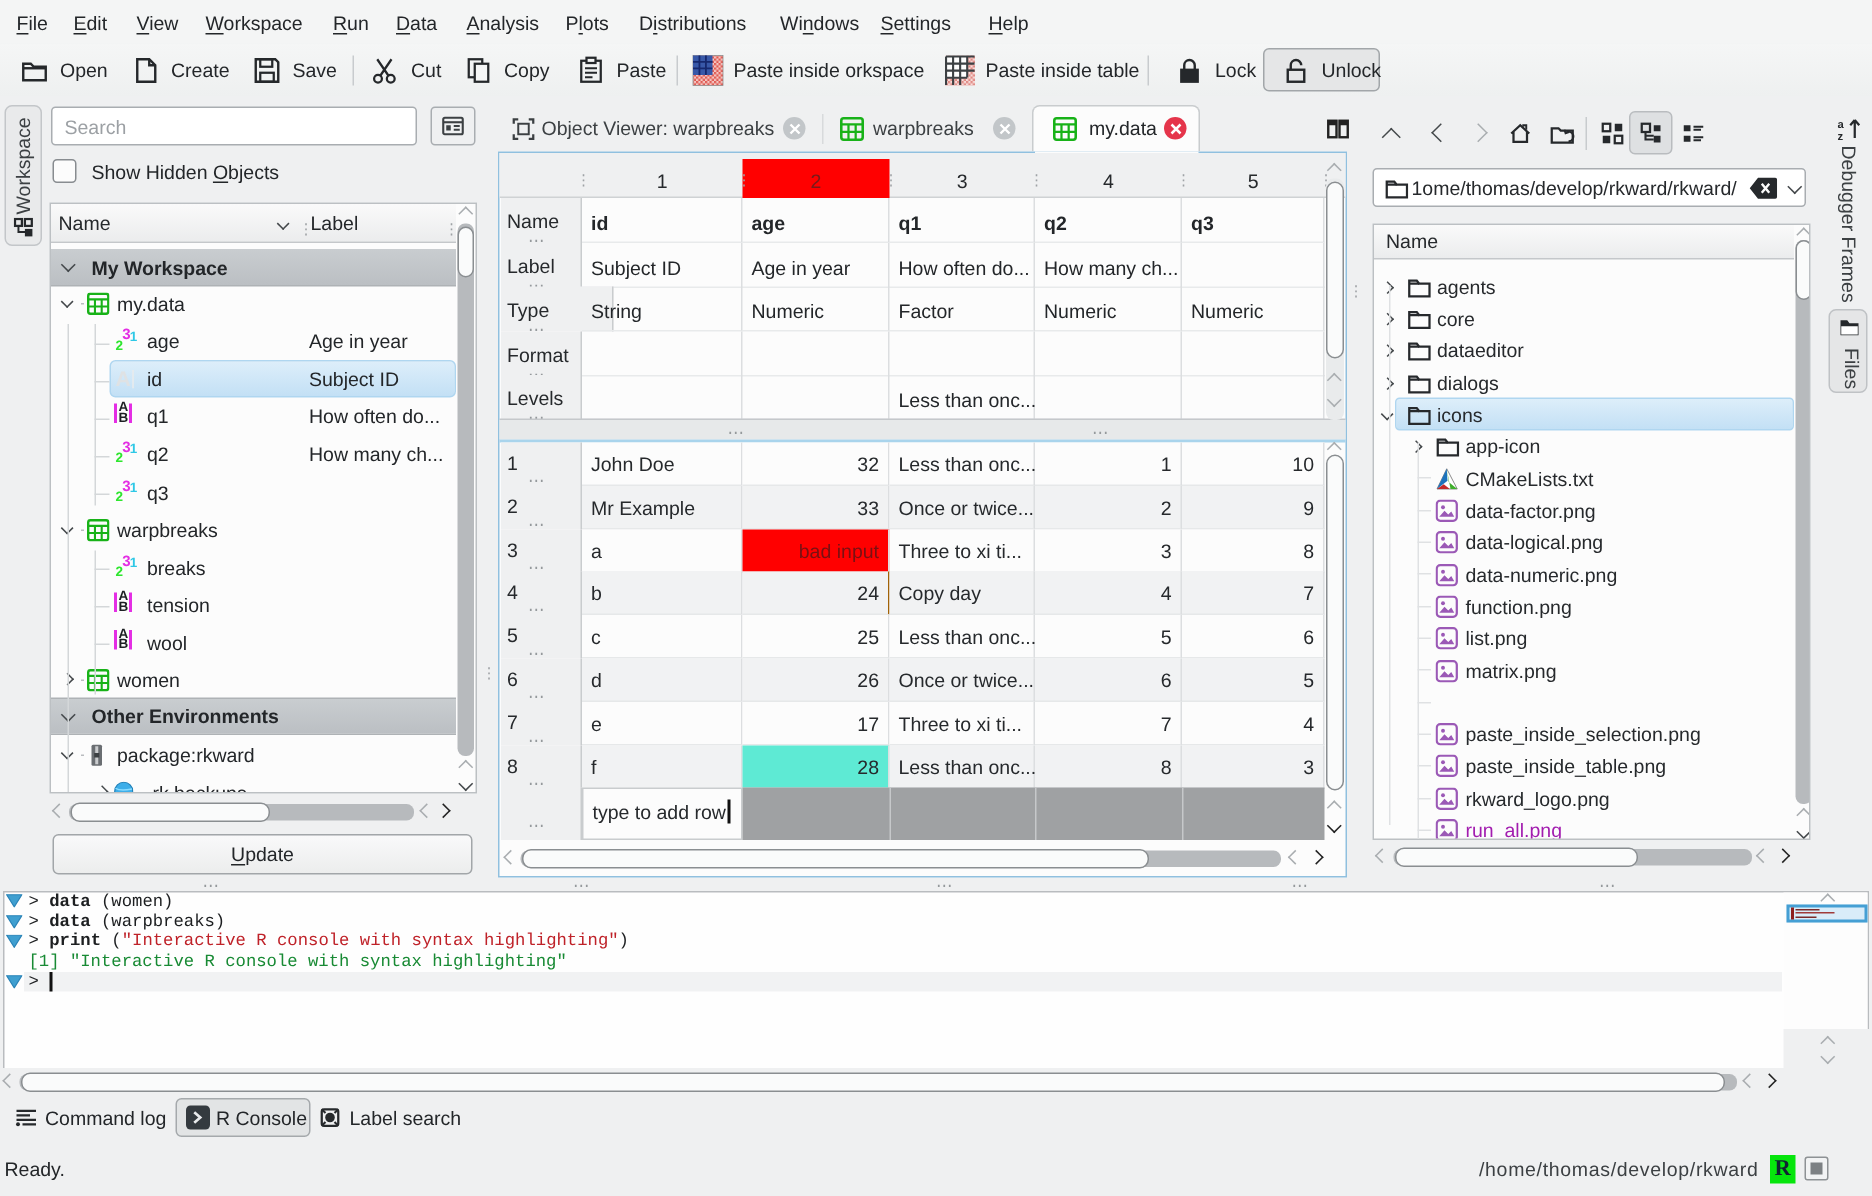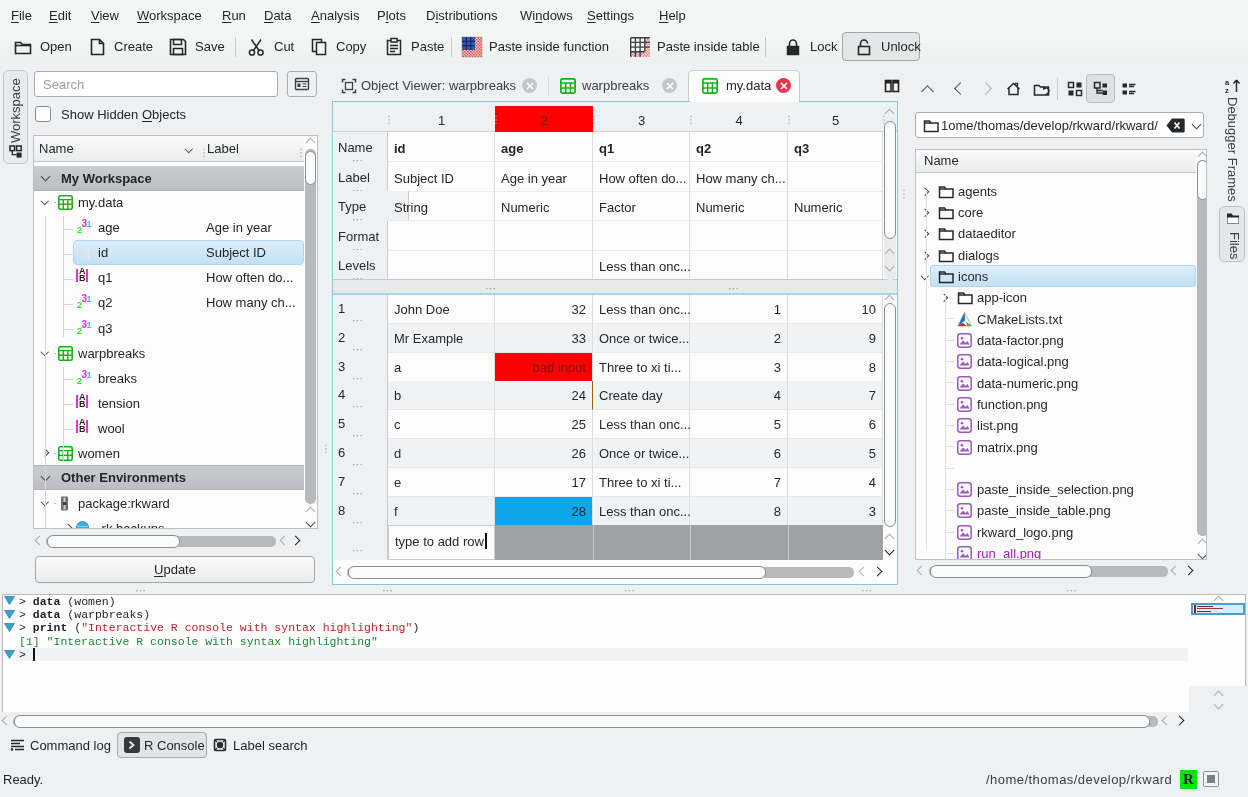--- a/index.html
+++ b/index.html
@@ -103,21 +103,21 @@
           <pattern id="rp" width="3" height="3" patternUnits="userSpaceOnUse">
             <rect width="3" height="3" fill="#f4c7c3"></rect>
             <path d="M0 0h1.5v1.5h-1.5z M1.5 1.5h1.5v1.5h-1.5z" fill="#e05a52"></path>
           </pattern>
         </defs>
         <rect x="1" y="1" width="20" height="20" fill="url(#rp)" stroke="#888" stroke-width="0.5"></rect>
         <rect x="1" y="1" width="13" height="13" fill="#3858a8"></rect>
         <path d="M1 5.3h13M1 9.6h13M5.3 1v13M9.6 1v13" stroke="#16286e" stroke-width="1.2"></path>
       </svg>
     </span>
-    <span>Paste inside function</span>
+    <span>Paste inside orkspace</span>
   </div>
 <div class="ab" style="left:629px;top:32px;height:29px;display:flex;align-items:center;gap:6px">
     <span>
       <svg width="22" height="22" viewBox="0 0 22 22">
         <defs>
           <pattern id="rp2" width="3" height="3" patternUnits="userSpaceOnUse">
             <rect width="3" height="3" fill="#f7dbd9"></rect>
             <path d="M0 0h1.5v1.5h-1.5z M1.5 1.5h1.5v1.5h-1.5z" fill="#e08a84"></path>
           </pattern>
         </defs>
@@ -538,21 +538,21 @@
     <span class="ab" style="left:4px;top:6px;color:#26292c">4</span>
     <span class="ab hdots" style="left:18px;top:17px"></span>
   </div>
 <div class="ab" style="left:388px;top:381px;width:107px;height:29px;background:#f1f2f3;border-right:1px solid #dcdee0;border-bottom:1px solid #e6e8e9">
     <span class="ab" style="left:6px;top:7px;color:#26292c;white-space:nowrap">b</span>
   </div>
 <div class="ab" style="left:495px;top:381px;width:98px;height:29px;background:#f1f2f3;border-right:1px solid #a16207;border-bottom:1px solid #e6e8e9">
     <span class="ab" style="right:6px;top:7px;color:#26292c;white-space:nowrap">24</span>
   </div>
 <div class="ab" style="left:593px;top:381px;width:97px;height:29px;background:#f1f2f3;border-right:1px solid #dcdee0;border-bottom:1px solid #e6e8e9">
-    <span class="ab" style="left:6px;top:7px;color:#26292c;white-space:nowrap">Create day</span>
+    <span class="ab" style="left:6px;top:7px;color:#26292c;white-space:nowrap">Copy day</span>
   </div>
 <div class="ab" style="left:690px;top:381px;width:98px;height:29px;background:#f1f2f3;border-right:1px solid #dcdee0;border-bottom:1px solid #e6e8e9">
     <span class="ab" style="right:6px;top:7px;color:#26292c;white-space:nowrap">4</span>
   </div>
 <div class="ab" style="left:788px;top:381px;width:95px;height:29px;background:#f1f2f3;border-right:1px solid #dcdee0;border-bottom:1px solid #e6e8e9">
     <span class="ab" style="right:6px;top:7px;color:#26292c;white-space:nowrap">7</span>
   </div>
 <div class="ab" style="left:334px;top:410px;width:54px;height:29px;background:#eff0f1;border-right:1px solid #c9ccce">
     <span class="ab" style="left:4px;top:6px;color:#26292c">5</span>
     <span class="ab hdots" style="left:18px;top:17px"></span>
@@ -610,21 +610,21 @@
 <div class="ab" style="left:788px;top:468px;width:95px;height:29px;background:#fcfcfc;border-right:1px solid #dcdee0;border-bottom:1px solid #e6e8e9">
     <span class="ab" style="right:6px;top:7px;color:#26292c;white-space:nowrap">4</span>
   </div>
 <div class="ab" style="left:334px;top:497px;width:54px;height:29px;background:#eff0f1;border-right:1px solid #c9ccce">
     <span class="ab" style="left:4px;top:6px;color:#26292c">8</span>
     <span class="ab hdots" style="left:18px;top:17px"></span>
   </div>
 <div class="ab" style="left:388px;top:497px;width:107px;height:29px;background:#f1f2f3;border-right:1px solid #dcdee0;border-bottom:1px solid #e6e8e9">
     <span class="ab" style="left:6px;top:7px;color:#26292c;white-space:nowrap">f</span>
   </div>
-<div class="ab" style="left:495px;top:497px;width:98px;height:29px;background:#0ea5e9;border-right:1px solid #dcdee0;border-bottom:1px solid #e6e8e9">
+<div class="ab" style="left:495px;top:497px;width:98px;height:29px;background:#5eead4;border-right:1px solid #dcdee0;border-bottom:1px solid #e6e8e9">
     <span class="ab" style="right:6px;top:7px;color:#26292c;white-space:nowrap">28</span>
   </div>
 <div class="ab" style="left:593px;top:497px;width:97px;height:29px;background:#f1f2f3;border-right:1px solid #dcdee0;border-bottom:1px solid #e6e8e9">
     <span class="ab" style="left:6px;top:7px;color:#26292c;white-space:nowrap">Less than onc...</span>
   </div>
 <div class="ab" style="left:690px;top:497px;width:98px;height:29px;background:#f1f2f3;border-right:1px solid #dcdee0;border-bottom:1px solid #e6e8e9">
     <span class="ab" style="right:6px;top:7px;color:#26292c;white-space:nowrap">8</span>
   </div>
 <div class="ab" style="left:788px;top:497px;width:95px;height:29px;background:#f1f2f3;border-right:1px solid #dcdee0;border-bottom:1px solid #e6e8e9">
     <span class="ab" style="right:6px;top:7px;color:#26292c;white-space:nowrap">3</span>

